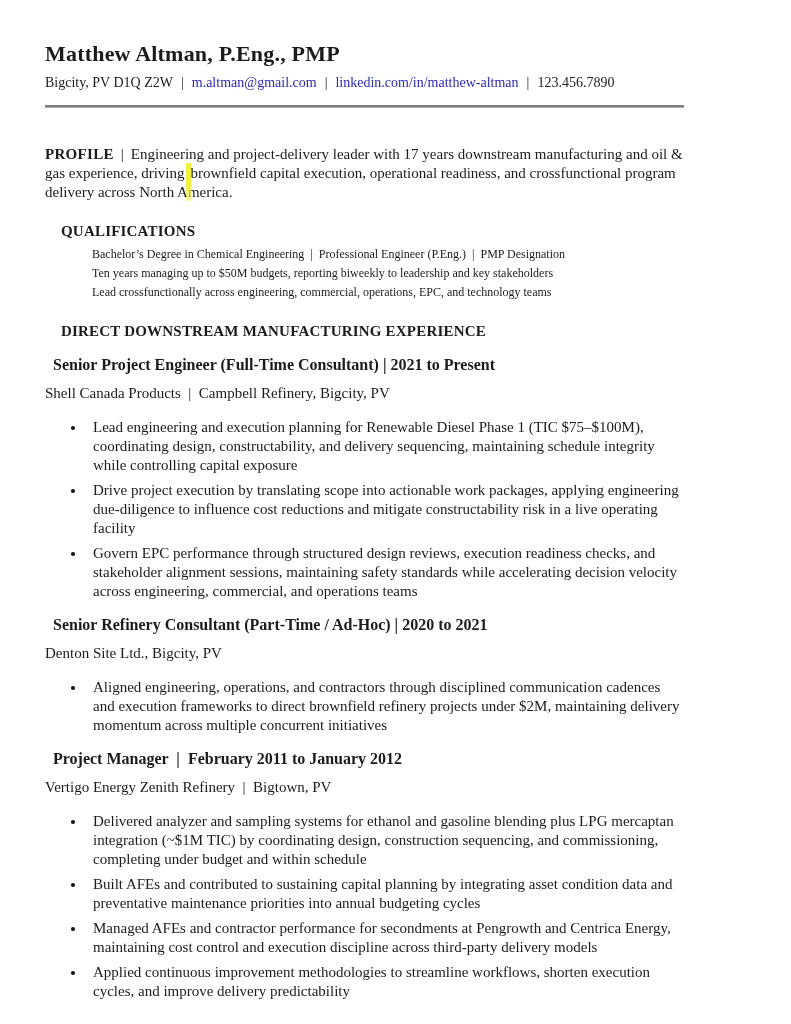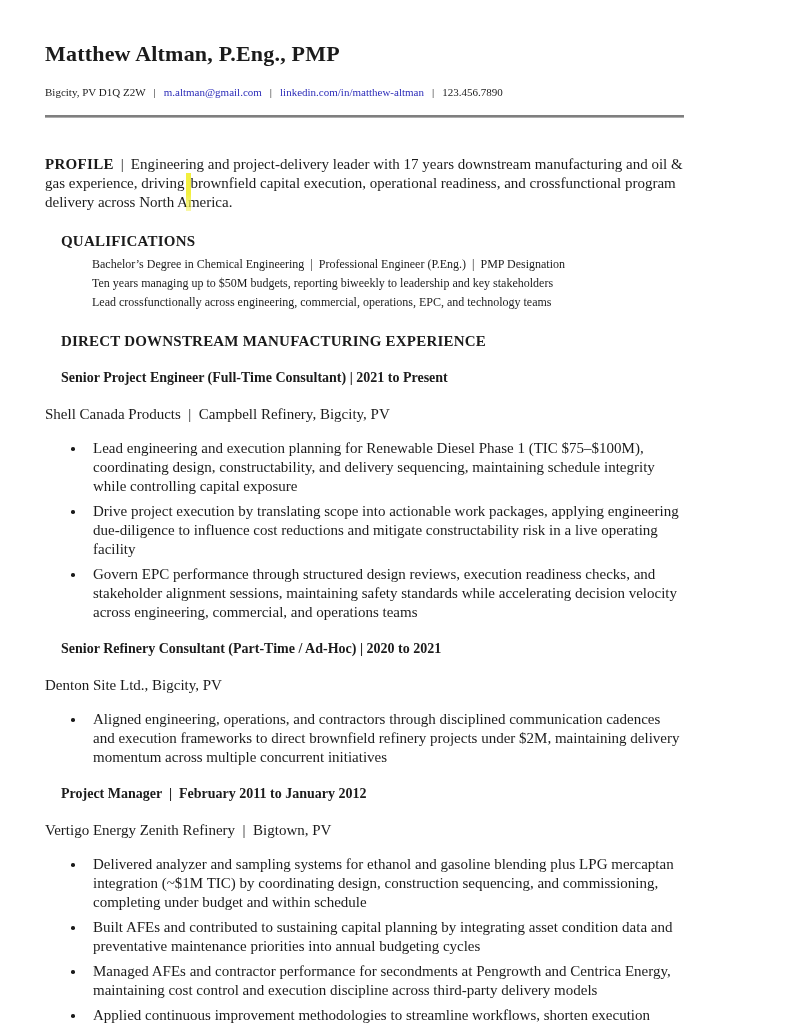--- a/index.html
+++ b/index.html
@@ -18,22 +18,22 @@
     padding: 42px 48px 0 45px;
   }
   .name {
     margin: 0;
     font-size: 22px;
     line-height: 24px;
     font-weight: bold;
     letter-spacing: 0.2px;
   }
   .contact {
-    margin-top: 17px;
-    font-size: 11px;
+    margin-top: 7px;
+    font-size: 14px;
     line-height: 19px;
     white-space: nowrap;
   }
   .contact .sep { margin: 0 8px; color: #1b1b1b; }
   a.link {
     color: var(--link, #2b2bb8);
     text-decoration: none;
     cursor: pointer;
   }
   hr.divider {
@@ -71,22 +71,22 @@
   }
   .qual-list {
     margin: 4px 0 0 0;
     padding: 0 0 0 47px;
     list-style: none;
     font-size: 12px;
     line-height: 19px;
   }
   .job { margin-top: 13px; }
   .job-title {
-    margin: 16px;
-    font-size: 14px;
+    margin: 8px;
+    font-size: 16px;
     line-height: 21px;
     font-weight: bold;
   }
   .job-company {
     font-size: 15px;
     line-height: 21px;
   }
   .bullets {
     margin: 14px 0 0 0;
     padding: 0;

